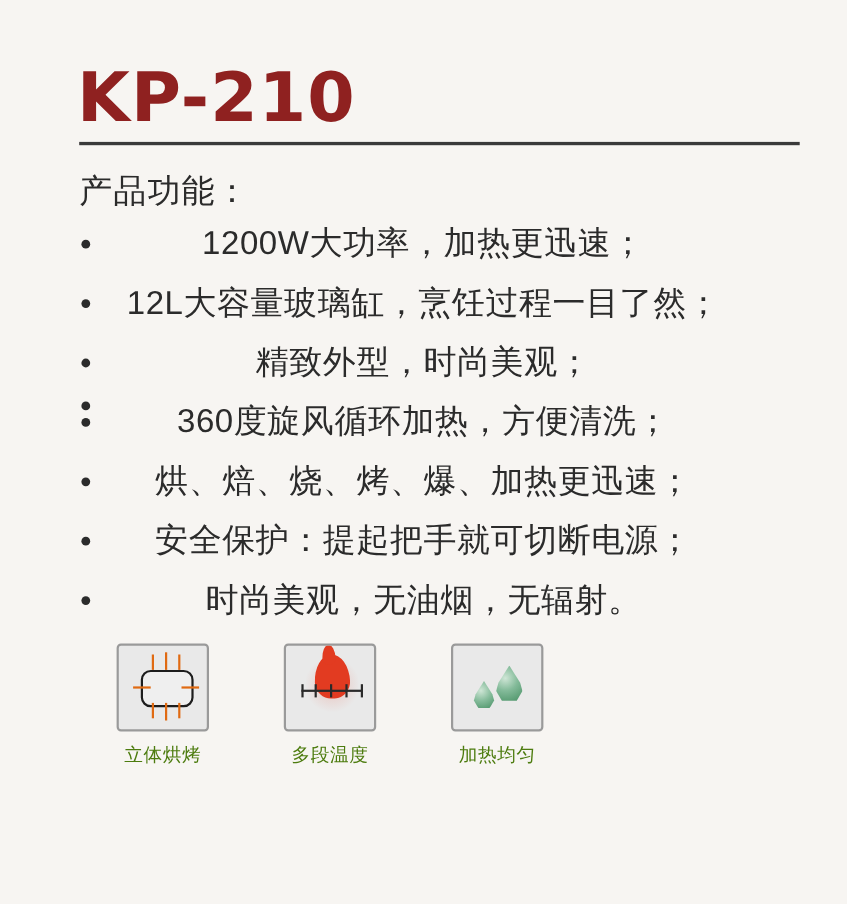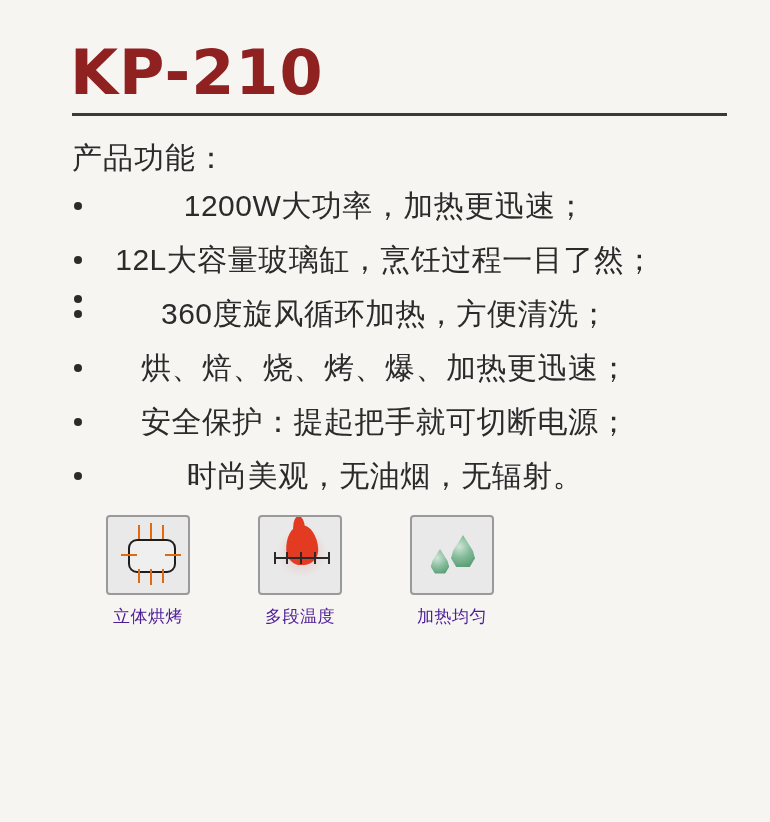--- a/index.html
+++ b/index.html
@@ -11,21 +11,21 @@
     height: 822px;
     background: #f7f5f2;
     font-family: "Liberation Sans", sans-serif;
     overflow: hidden;
   }
   .page {
     position: relative;
     width: 708px;
     height: 822px;
     box-sizing: border-box;
-    padding: 0 40px;
+    padding: 16px 40px;
   }
   .title {
     margin: 0;
     padding: 40px 0 0 30px;
     font-size: 62px;
     font-weight: bold;
     letter-spacing: 1px;
     color: #8f2120;
     line-height: 1.05;
     font-family: "DejaVu Sans", sans-serif;
@@ -85,21 +85,21 @@
     margin: 0 auto;
     background: #e9e9e9;
     border: 2px solid #9a9a9a;
     border-radius: 4px;
     position: relative;
     overflow: hidden;
   }
   .icon-caption {
     margin-top: 10px;
     font-size: 17px;
-    color: #4c1d95;
+    color: #4d7c0f;
     letter-spacing: 0.5px;
     white-space: nowrap;
   }
   
   .bake-box {
     position: absolute;
     left: 20px;
     top: 22px;
     width: 44px;
     height: 30px;
@@ -191,20 +191,24 @@
   <div class="section-heading">产品功能：</div>
 
   <ul class="feature-list">
     <li>
       <span class="bullet"></span>
       <span>1200W大功率，加热更迅速；</span>
     </li>
     <li>
       <span class="bullet"></span>
       <span>12L大容量玻璃缸，烹饪过程一目了然；</span>
+    </li>
+    <li>
+      <span class="bullet"></span>
+      <span>精致外型，时尚美观；</span>
     </li>
     <li>
       <span class="bullet"></span>
     </li>
     <li>
       <span class="bullet"></span>
       <span>360度旋风循环加热，方便清洗；</span>
     </li>
     <li>
       <span class="bullet"></span>

